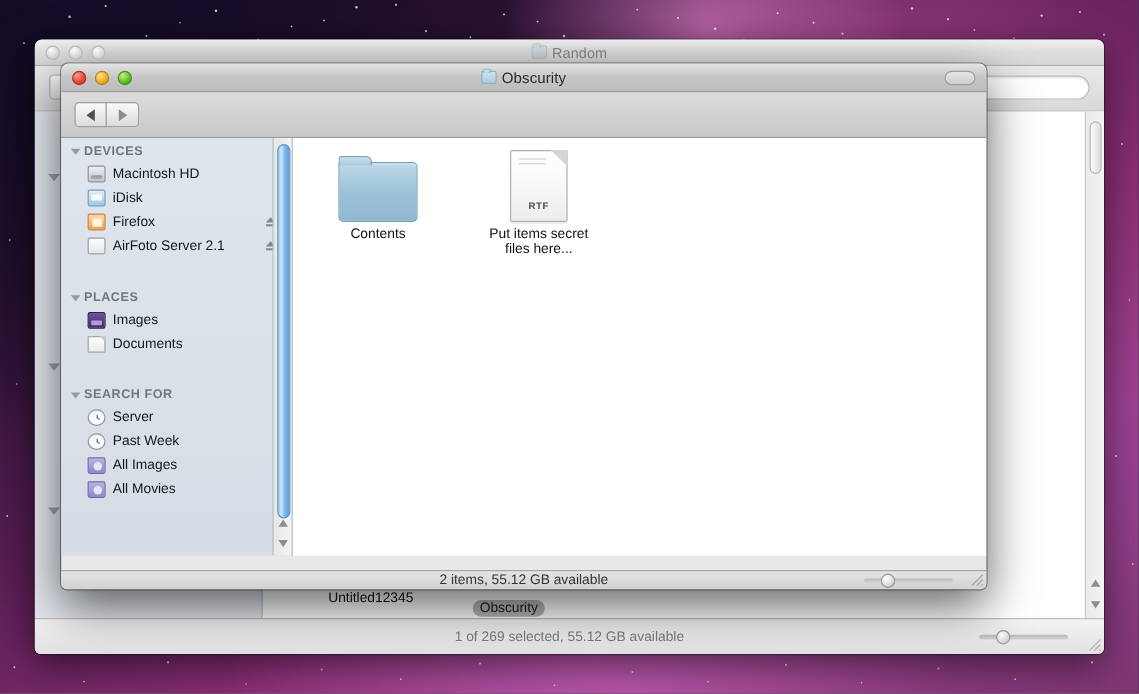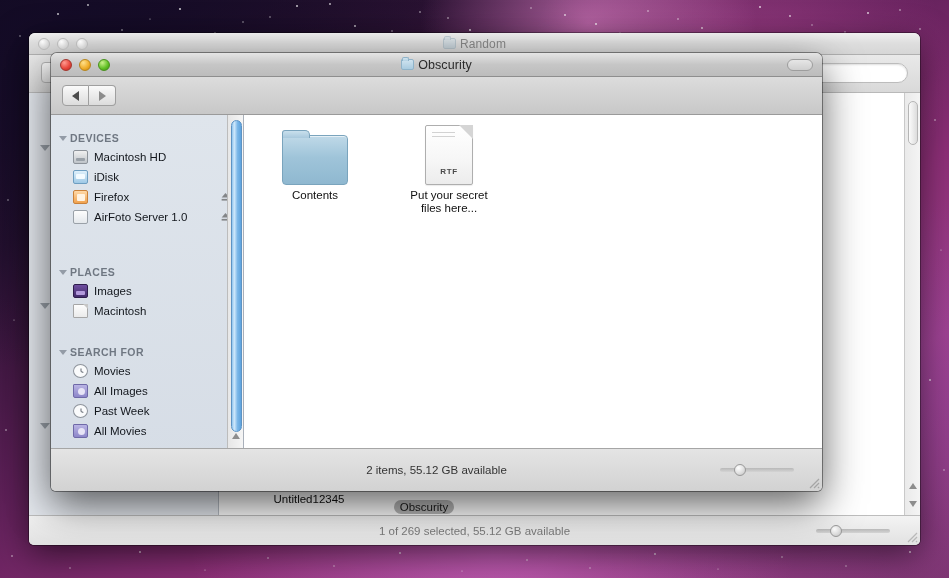--- a/index.html
+++ b/index.html
@@ -238,21 +238,21 @@
   .fg-body { position:absolute; left:0; right:0; top:62px; bottom:28px; display:flex; }
 
   .fg-sidebar {
     width:193px;
     background:linear-gradient(180deg,#dfe5ec,#d6dde6);
     border-right:1px solid #a9b0ba;
     position:relative; overflow:hidden;
   }
   .sb-header {
     font-size:10.5px; font-weight:bold; color:#6f7782;
-    letter-spacing:.45px; padding:17px 0 3px 19px;
+    letter-spacing:.45px; padding:5px 0 3px 19px;
     display:flex; align-items:center; position:relative;
   }
   .sb-header .tri {
     position:absolute; left:8px; width:0;height:0;
     border-left:4px solid transparent; border-right:4px solid transparent;
     border-top:5px solid #939ba6;
   }
   .sb-row {
     height:20px; display:flex; align-items:center;
     padding-left:22px; font-size:11.5px; color:#12161c;
@@ -323,21 +323,21 @@
     border-left:14px solid transparent; border-top:14px solid #d5d5d5;
   }
   .doc-big .lines { position:absolute; top:6px; left:6px; right:17px; }
   .doc-big .lines i { display:block; height:1px; background:#d2d2d2; margin-bottom:3px; }
   .doc-big .rtf-label {
     position:absolute; bottom:8px; left:0; right:0;
     font-size:8px; font-weight:bold; color:#4a4a4a; letter-spacing:.6px;
   }
 
   .fg-statusbar {
-    position:absolute; left:0; right:0; bottom:0; height:43px;
+    position:absolute; left:0; right:0; bottom:0; height:16px;
     background:linear-gradient(180deg,#e4e4e4,#d2d2d2);
     border-top:1px solid #a6a6a6;
     display:flex; align-items:center; justify-content:center;
     font-size:11.5px; color:#333;
   }
   .fg-statusbar .slider-wrap { position:absolute; right:28px; }
 </style>
 </head>
 <body>
 
@@ -579,69 +579,69 @@
       <div class="sb-row">
         <span class="ico ic-ff"></span>
         <span>Firefox</span>
         <svg class="eject" viewBox="0 0 10 11">
           <polygon points="5,1 9.3,6 0.7,6" fill="#555"></polygon>
             <rect x="0.7" y="7.6" width="8.6" height="1.9" fill="#555"></rect>
         </svg>
       </div>
       <div class="sb-row">
         <span class="ico ic-vol"></span>
-        <span>AirFoto Server 1.0</span>
+        <span>AirFoto Server 2.1</span>
         <svg class="eject" viewBox="0 0 10 11">
           <polygon points="5,1 9.3,6 0.7,6" fill="#555"></polygon>
             <rect x="0.7" y="7.6" width="8.6" height="1.9" fill="#555"></rect>
         </svg>
       </div>
 
       <div class="sb-header" style="margin-top:22px">
         <span class="tri"></span>
         <span>PLACES</span>
       </div>
       <div class="sb-row">
         <span class="ico ic-desktop"></span>
         <span>Images</span>
       </div>
       <div class="sb-row">
         <span class="ico ic-docs"></span>
-        <span>Macintosh</span>
-      </div>
-
-      <div class="sb-header" style="margin-top:8px">
+        <span>Documents</span>
+      </div>
+
+      <div class="sb-header" style="margin-top:21px">
         <span class="tri"></span>
         <span>SEARCH FOR</span>
       </div>
       <div class="sb-row">
         <span class="ico ic-clock">
           <svg width="14" height="13" viewBox="0 0 14 13">
               <g stroke="#6f757d" stroke-width="1.1" fill="none">
             <line x1="7" y1="6.5" x2="7" y2="3.6"></line>
                 <line x1="7" y1="6.5" x2="9.3" y2="7.6"></line>
               </g>
             </svg>
         </span>
-        <span>Movies</span>
-      </div>
-      <div class="sb-row">
-        <span class="ico ic-sfolder"></span>
-        <span>All Images</span>
+        <span>Server</span>
       </div>
       <div class="sb-row">
         <span class="ico ic-clock">
           <svg width="14" height="13" viewBox="0 0 14 13">
               <g stroke="#6f757d" stroke-width="1.1" fill="none">
             <line x1="7" y1="6.5" x2="7" y2="3.6"></line>
                 <line x1="7" y1="6.5" x2="9.3" y2="7.6"></line>
               </g>
             </svg>
         </span>
         <span>Past Week</span>
+      </div>
+      <div class="sb-row">
+        <span class="ico ic-sfolder"></span>
+        <span>All Images</span>
       </div>
       <div class="sb-row">
         <span class="ico ic-sfolder"></span>
         <span>All Movies</span>
       </div>
 
       <div class="fg-scroll">
         <div class="thumb"></div>
         <div class="arrow-up" style="bottom:24px"></div>
         <div class="arrow-dn" style="bottom:7px"></div>
@@ -660,21 +660,21 @@
       <div class="fitem" style="left:142px; top:8px;">
         <div class="glyph">
           <div class="doc-big">
             <div class="lines">
               <i></i>
                 <i></i>
             </div>
             <div class="rtf-label">RTF</div>
           </div>
         </div>
-        <div class="flabel" style="white-space:pre-line;">Put your secret
+        <div class="flabel" style="white-space:pre-line;">Put items secret
 files here...</div>
       </div>
     </div>
   </div>
 
   <div class="fg-statusbar">
     <span>2 items, 55.12 GB available</span>
     <div class="slider-wrap">
       <div class="slider-track">
         <div class="slider-knob" style="left:14px"></div>

